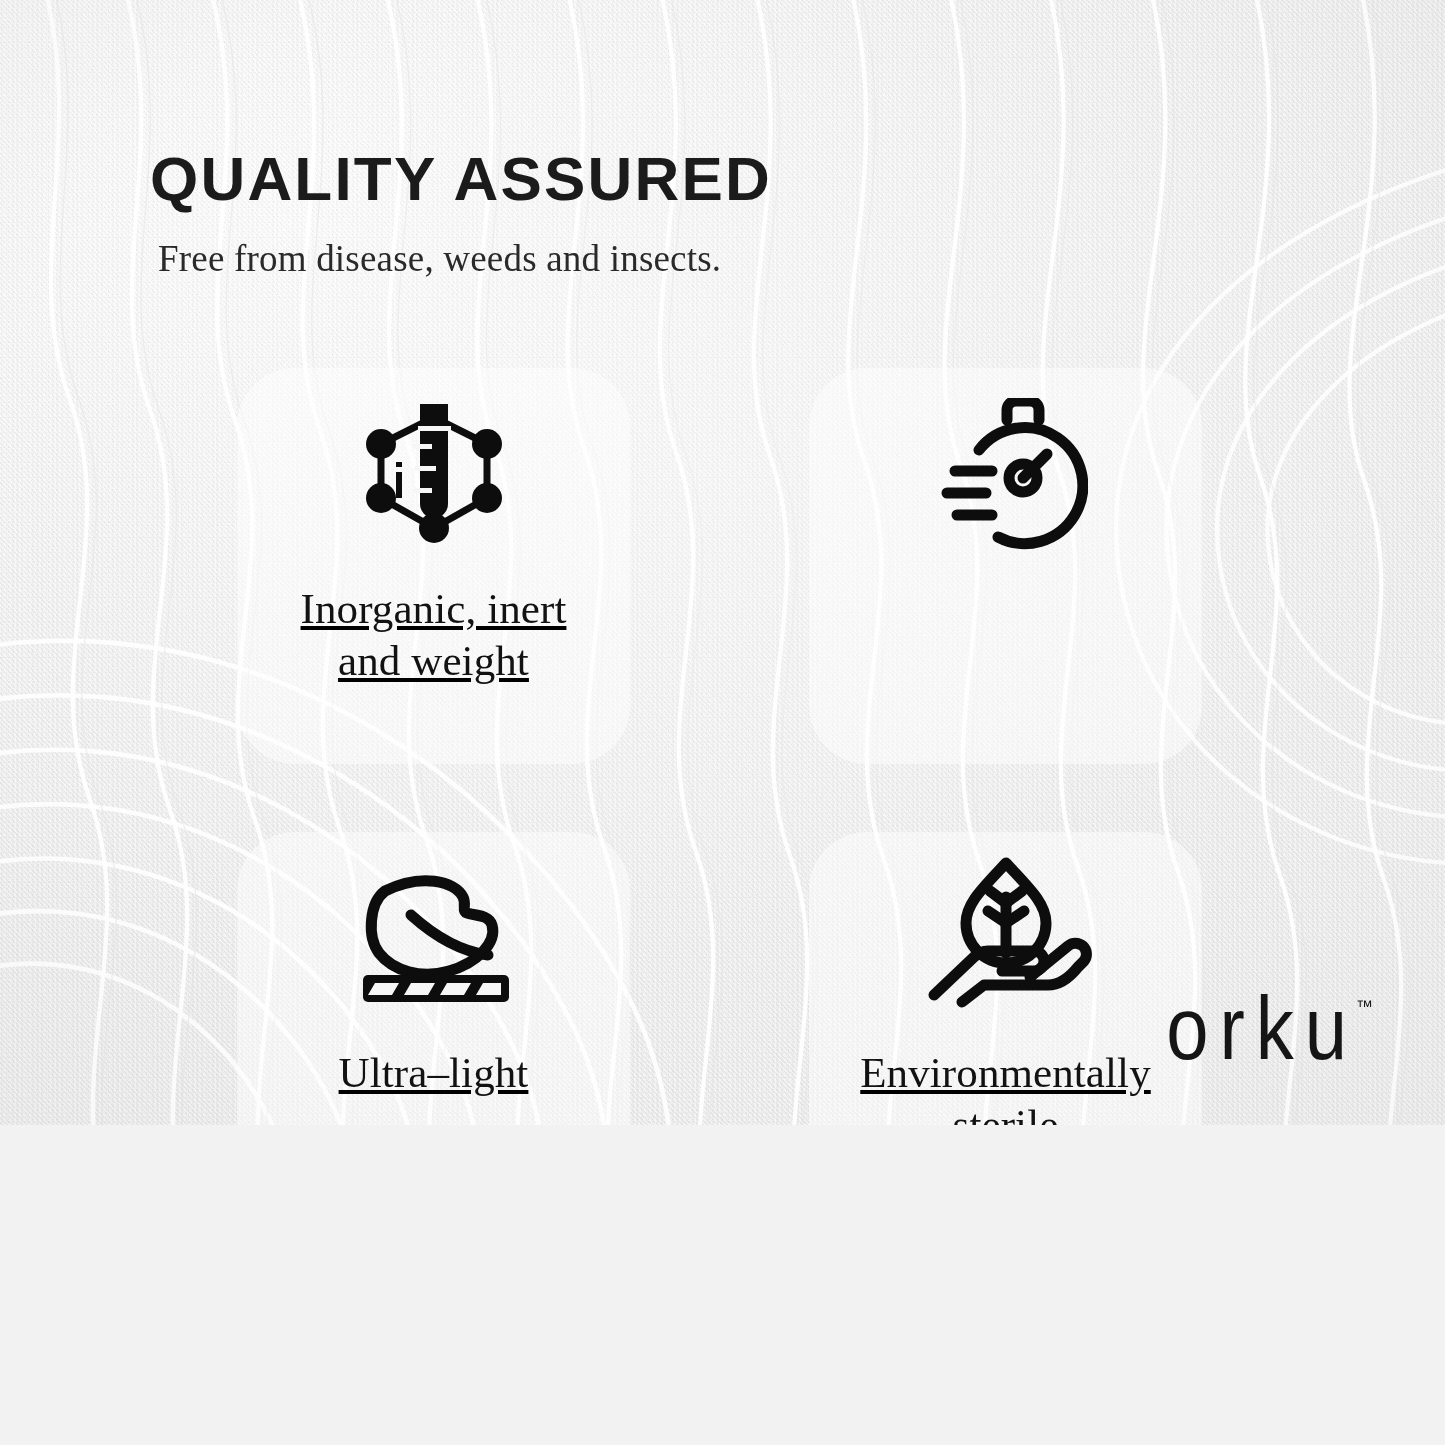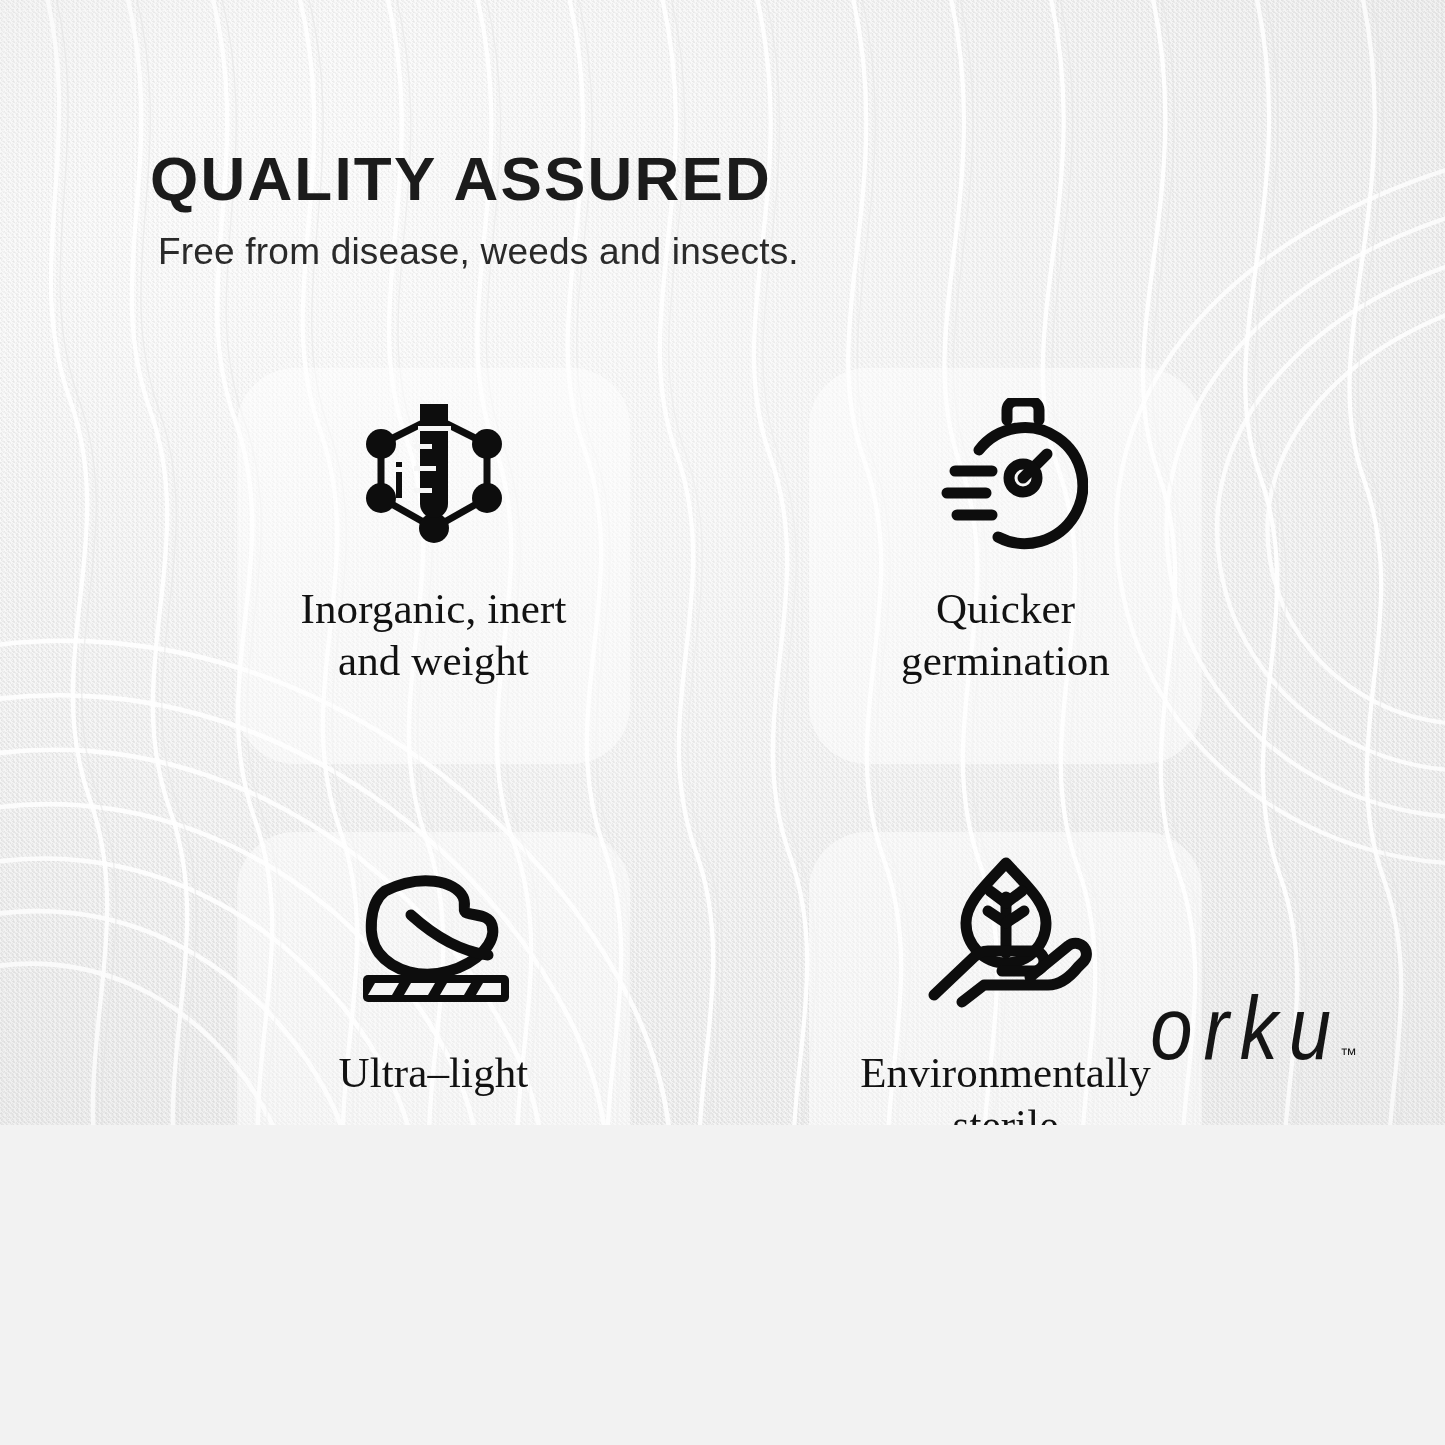--- a/index.html
+++ b/index.html
@@ -68,23 +68,23 @@
   .title {
     font-family: "Liberation Sans", sans-serif;
     font-weight: bold;
     font-size: 62px;
     letter-spacing: 2.2px;
     color: #1b1b1b;
     line-height: 1.05;
     white-space: nowrap;
   }
   .subtitle {
-    margin-top: 20px;
+    margin-top: 26px;
     margin-left: 8px;
-    font-family: Liberation Sans, sans-serif;
+    font-family: Liberation Serif, serif;
     font-size: 37px;
     color: #2a2a2a;
     letter-spacing: .2px;
     white-space: nowrap;
   }
 
   
   .grid {
     position: absolute;
     left: 237px;
@@ -98,20 +98,21 @@
   }
 
   .card {
     position: relative;
     border-radius: 58px;
     background: rgba(255,255,255,.47);
     display: flex;
     flex-direction: column;
     align-items: center;
     justify-content: flex-start;
+    text-decoration: underline;
   }
 
   .card-icon {
     height: 215px;
     display: flex;
     align-items: center;
     justify-content: center;
     width: 100%;
   }
   .card-icon svg { display: block; }
@@ -122,25 +123,24 @@
     line-height: 1.22;
     color: #121212;
     text-align: center;
     padding: 0 18px;
     letter-spacing: .1px;
   }
 
   
   .logo {
     position: absolute;
-    right: 88px;
+    right: 72px;
     bottom: 52px;
     display: flex;
-    align-items: flex-end;
-    font-style: italic;
+    align-items: flex-start;
   }
   .logo-word {
     font-family: "Liberation Sans", sans-serif;
     font-weight: 300;
     font-size: 76px;
     letter-spacing: 11px;
     color: #151515;
     line-height: 1;
     transform: scaleY(1.18);
     transform-origin: bottom left;
@@ -275,24 +275,20 @@
 
             <path d="M100,80 L124,56"></path>
 
             <path d="M32,73 L69,73"></path>
             <path d="M24,95 L63,95"></path>
             <path d="M34,117 L69,117"></path>
           </g>
           <circle cx="100" cy="80" r="14" fill="none" stroke="#0d0d0d" stroke-width="11"></circle>
         </svg>
       </div>
-      <div class="card-label">
-        <div>Quicker</div>
-        <div>germination</div>
-      </div>
     </div>
 
     <div class="card">
       <div class="card-icon">
         <svg width="170" height="145" viewBox="0 0 170 145" xmlns="http://www.w3.org/2000/svg">
           <g stroke="#0d0d0d" fill="none" stroke-width="11" stroke-linecap="round" stroke-linejoin="round">
 
             <path d="M36,24 C72,6 106,14 114,30 C118,38 112,44 118,46 C128,49 140,48 143,58 C148,76 128,96 100,104 C72,112 44,104 30,86 C18,70 20,36 36,24 Z"></path>
 
             <path d="M62,48 C82,66 108,84 139,88"></path>

